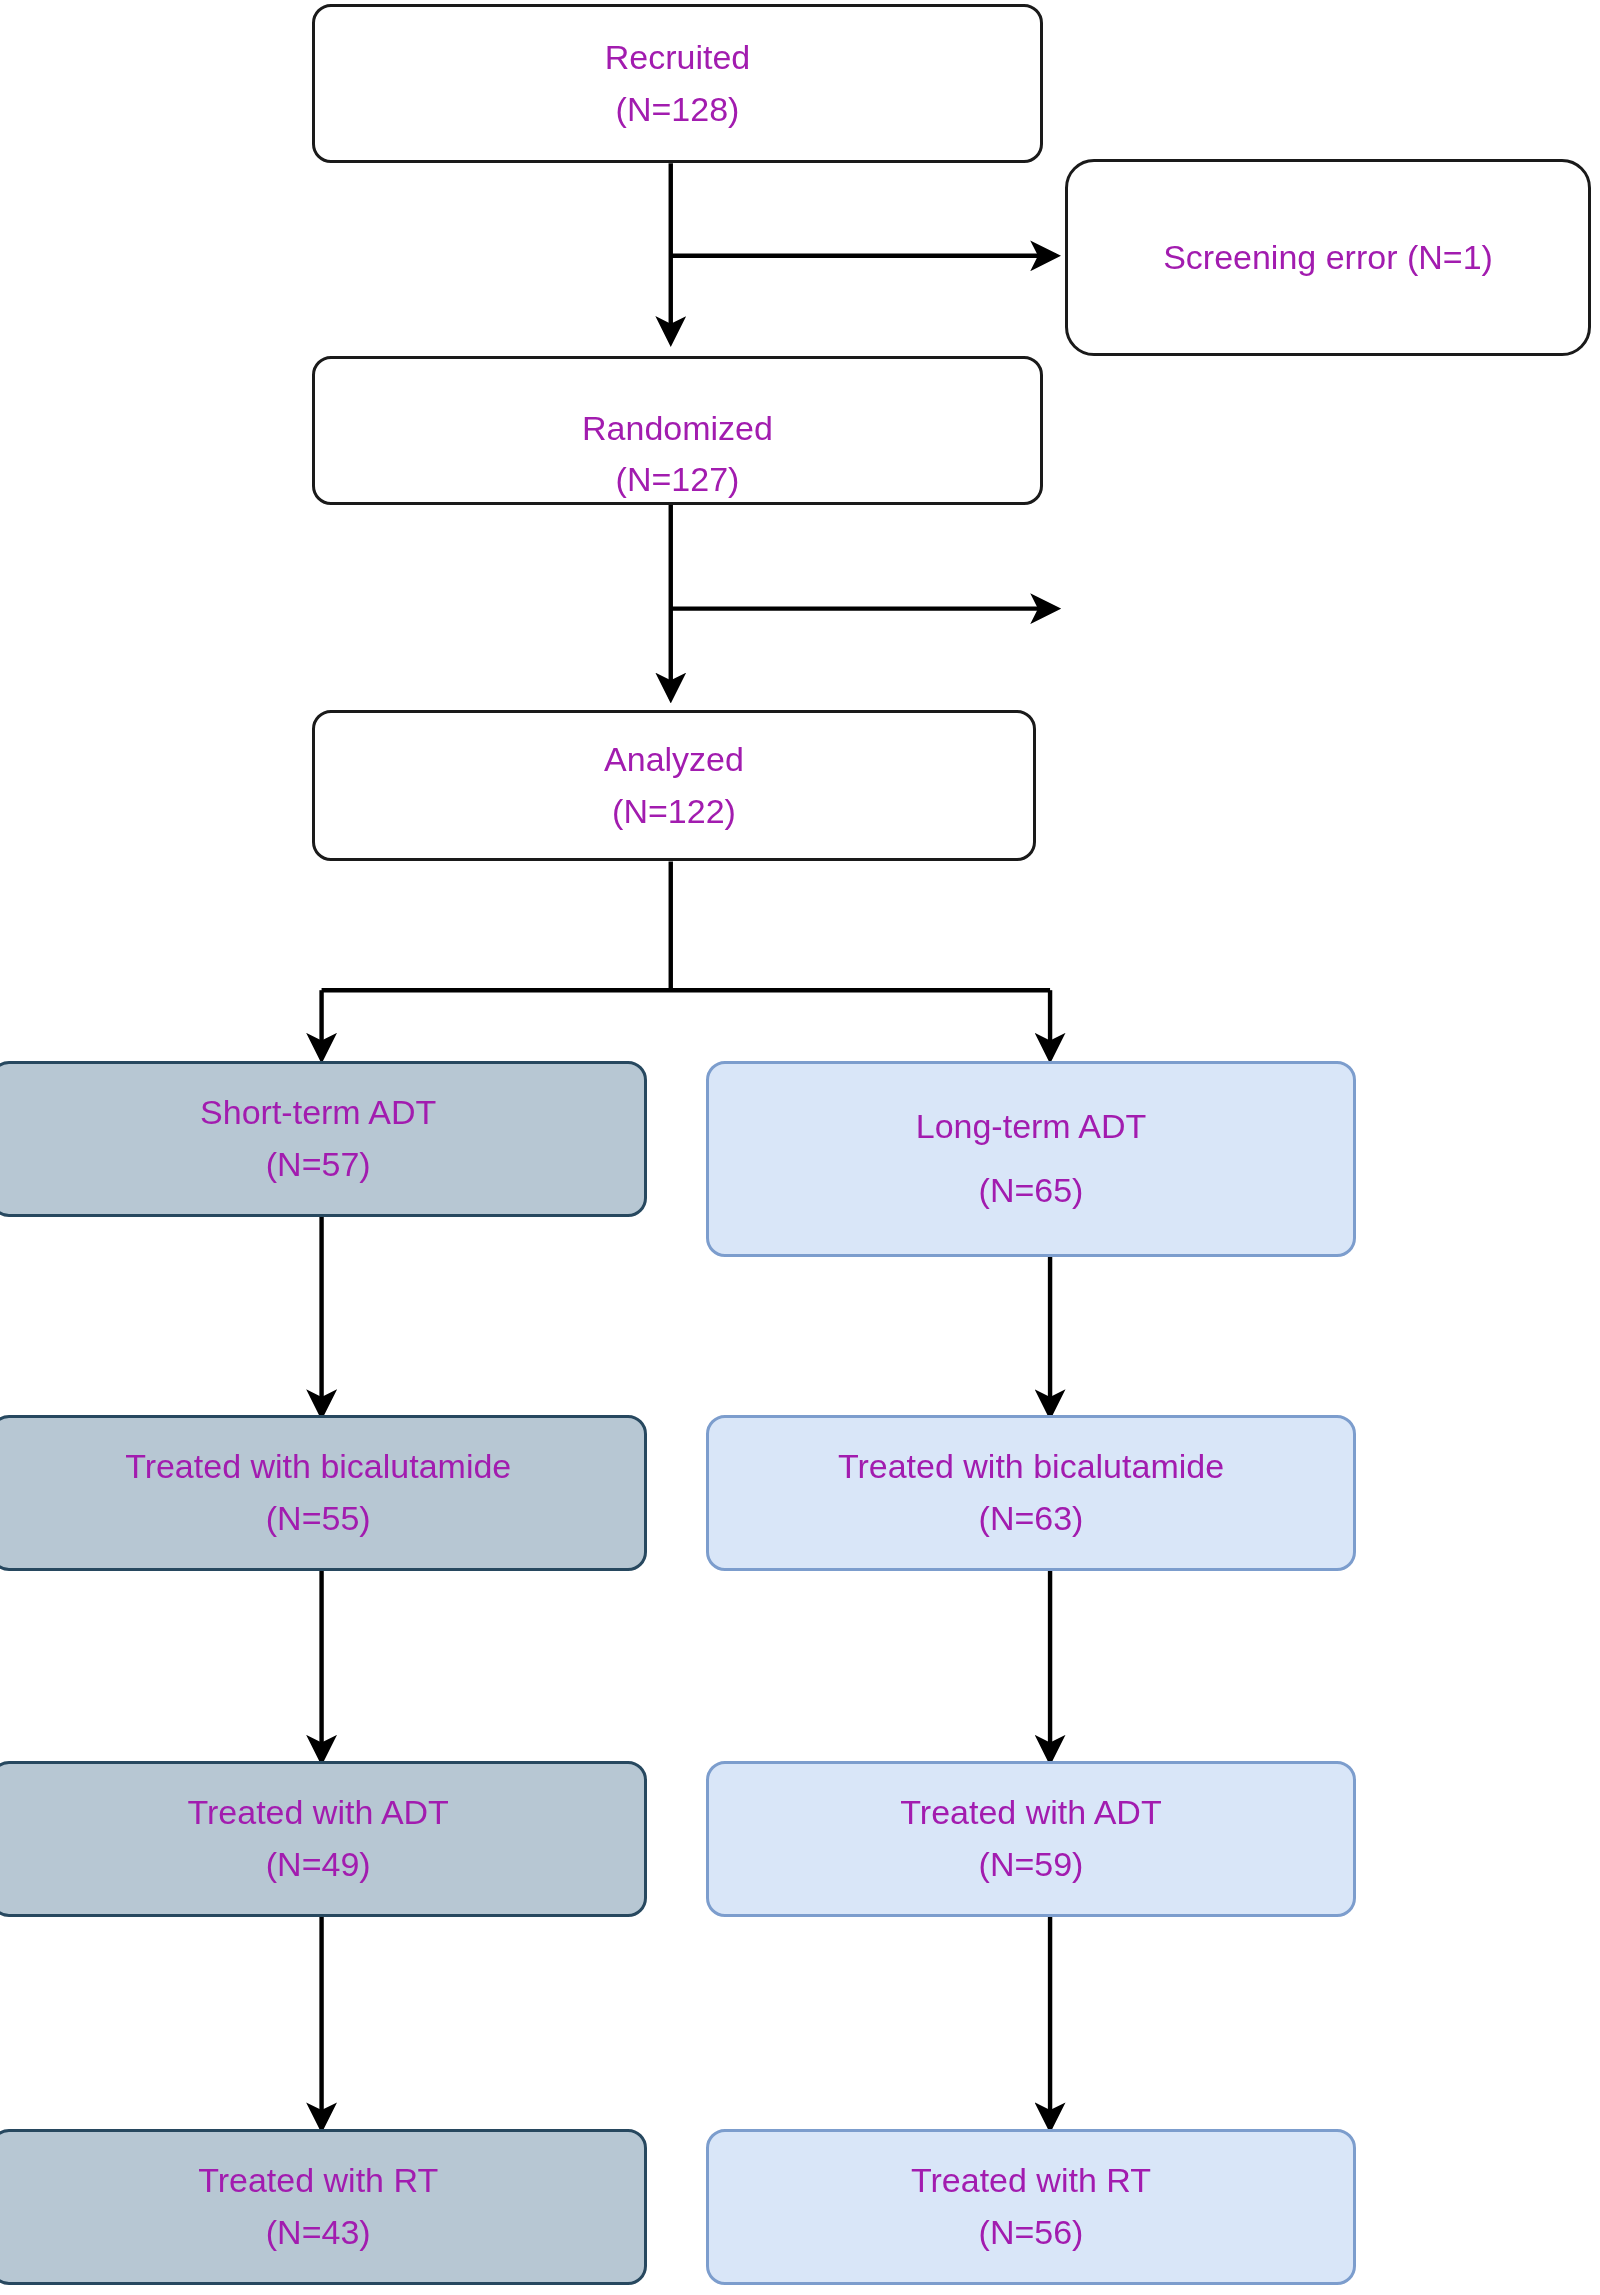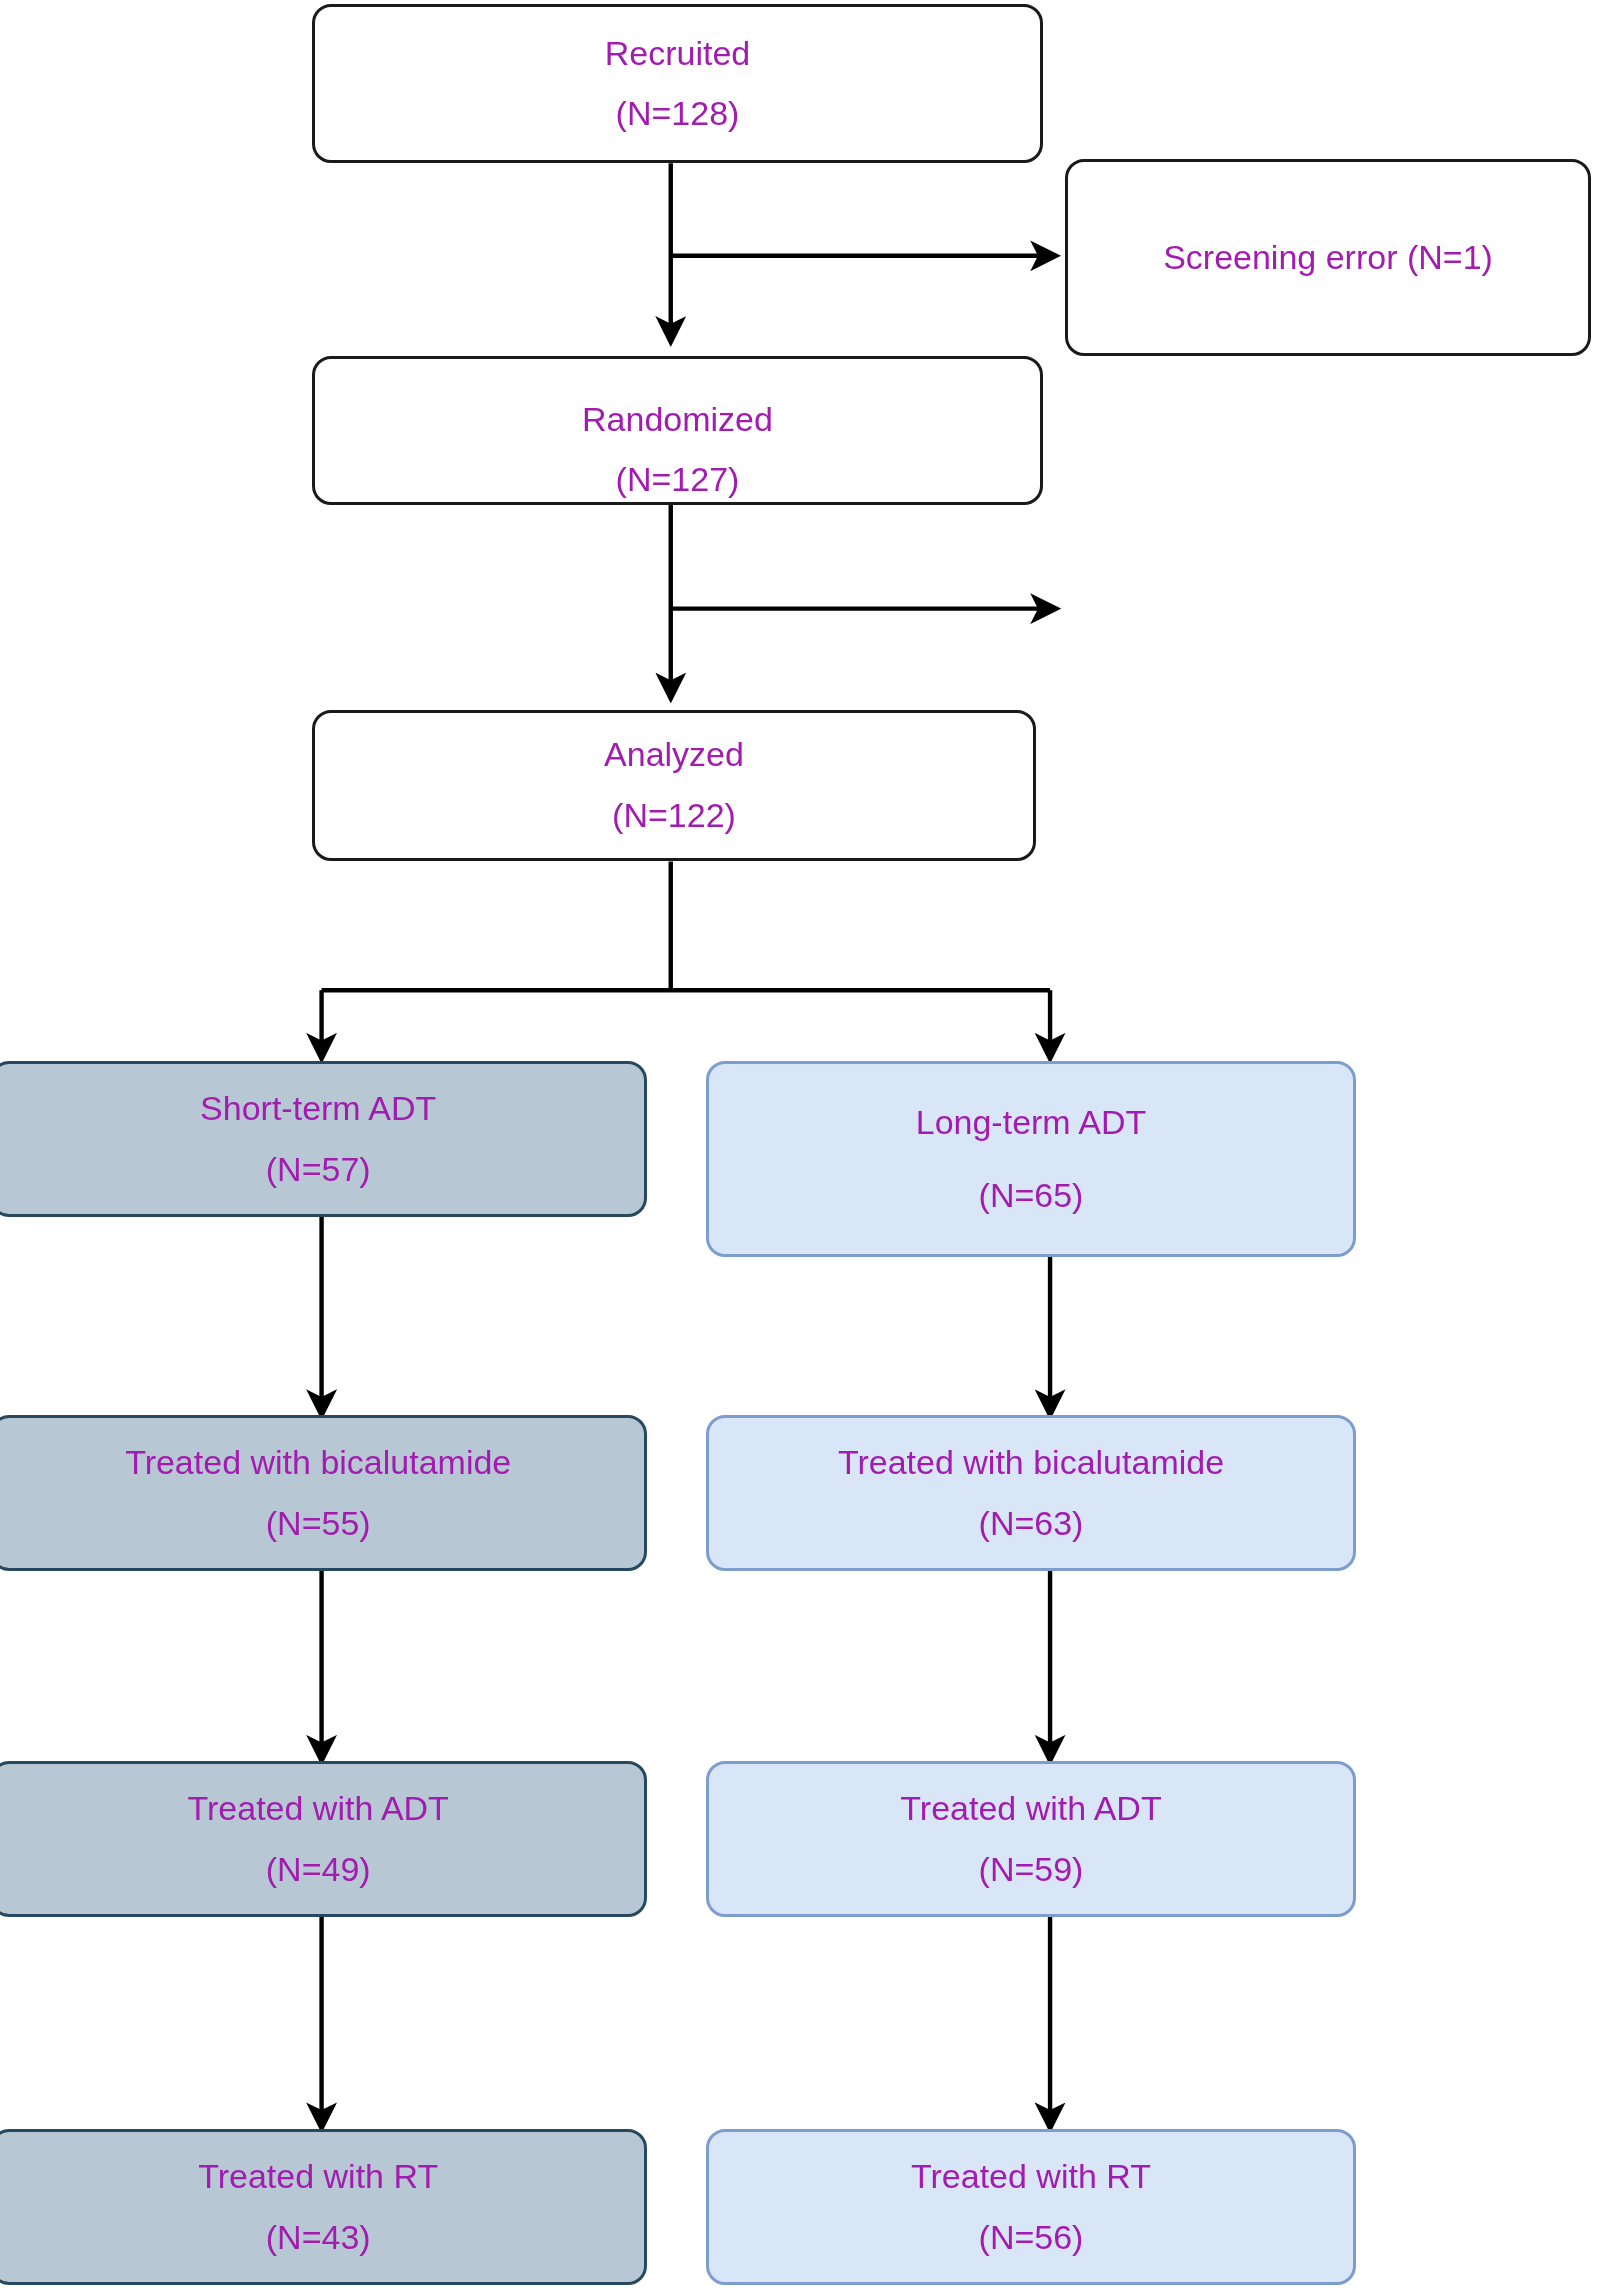--- a/index.html
+++ b/index.html
@@ -51,21 +51,21 @@
   .node-blue {
     background: #d9e6f8;
     border: 3.7px solid #7c9dcd;
     border-radius: 19px;
   }
   .node-line {
     display: block;
     white-space: pre;
   }
   .node-line + .node-line {
-    margin-top: 17px;
+    margin-top: 8px;
   }
 </style>
 </head>
 <body>
 
 <div id="flow-root">
 
   <svg id="flow-svg" viewBox="0 0 2177 3122" xmlns="http://www.w3.org/2000/svg">
     <defs>
       <marker id="arrowhead" viewBox="0 0 12 12" refX="10" refY="6" markerWidth="7" markerHeight="7" orient="auto-start-reverse">
@@ -96,21 +96,21 @@
       <line x1="1428" y1="2135" x2="1428" y2="2395" marker-end="url(#arrowhead)"></line>
       <line x1="1428" y1="2605" x2="1428" y2="2895" marker-end="url(#arrowhead)"></line>
     </g>
   </svg>
 
   <div class="node-box node-white" style="left:312px; top:4.4px; width:731px; height:159px;">
     <span class="node-line">Recruited</span>
     <span class="node-line">(N=128)</span>
   </div>
 
-  <div class="node-box node-white" style="left:1065px; top:159px; width:526px; height:197px;">
+  <div class="node-box node-white" style="left:1065px; top:159px; width:526px; height:197px;border-radius:29px;">
     <span class="node-line">Screening error (N=1)</span>
   </div>
 
   <div class="node-box node-white" style="left:312px; top:356px; width:731px; height:149px;justify-content:flex-end;">
     <span class="node-line">Randomized</span>
     <span class="node-line">(N=127)</span>
   </div>
 
 
   <div class="node-box node-white" style="left:312px; top:710px; width:724px; height:151px;">

